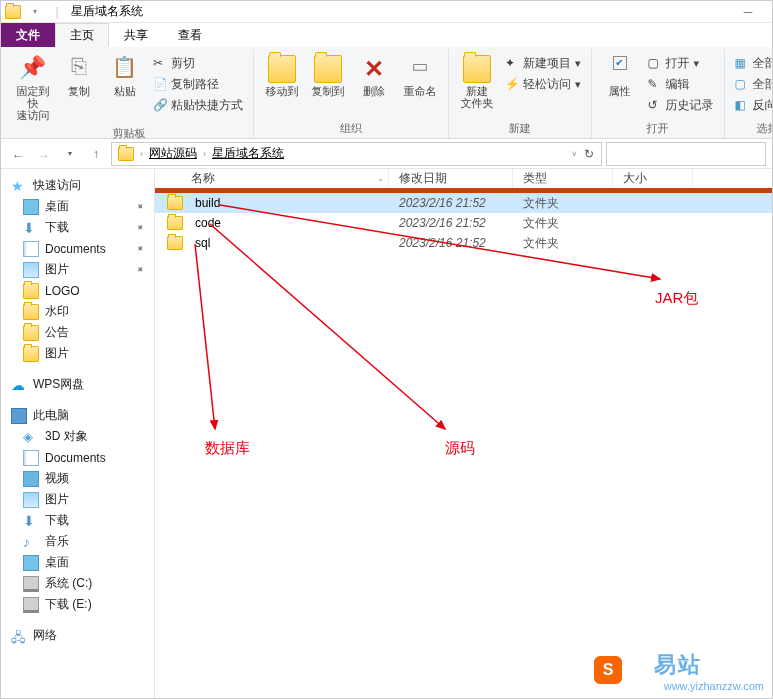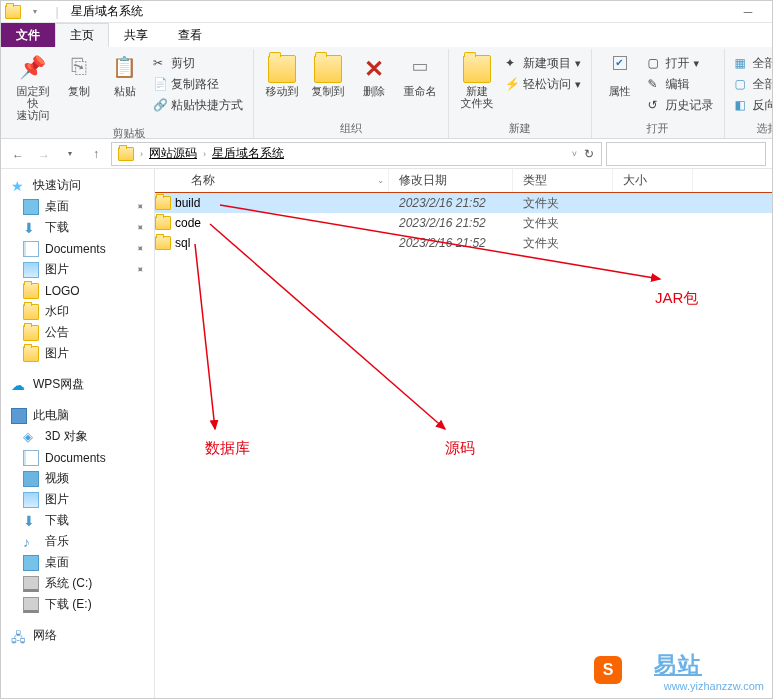--- a/index.html
+++ b/index.html
@@ -36,41 +36,41 @@
 .content { display: flex; height: calc(100% - 168px); }
 .sidebar { width: 154px; border-right: 1px solid #e5e5e5; padding: 6px 0 6px 4px; overflow: hidden;}
 .navitem { height: 21px; display: flex; align-items: center; gap: 6px; padding-left: 18px; color: #222; white-space: nowrap;}
 .navitem .ic { width: 16px; height: 16px; flex-shrink: 0; }
 .navitem.top { padding-left: 6px; }
 .navitem .pin { margin-left: auto; margin-right: 10px; color:#888; font-size:10px; transform: rotate(45deg);}
 .navhdr { font-weight: normal; }
 .navgap { height: 10px; }
 
 .filepane { flex: 1; position: relative; }
-.colhdr { height: 24px; border-bottom: 1px solid #c2410c; display: flex; align-items: center; color: #444; }
+.colhdr { height: 24px; border-bottom: 5px solid #c2410c; display: flex; align-items: center; color: #444; }
 .colhdr .col { padding-left: 10px; border-right: 1px solid #f0f0f0; height:100%; display:flex; align-items:center;}
 .c-name { width: 234px; padding-left: 36px !important; } 
 .c-name .dd{ margin-left:auto; margin-right:4px; color:#888; font-size:8px;}
 .c-date { width: 124px; }
 .c-type { width: 100px; }
 .c-size { width: 80px; }
 .frow { height: 20px; display: flex; align-items: center; }
 .frow.sel { background: #cce8ff; }
-.frow .fname { width: 234px; display: flex; align-items: center; gap: 4px; }
+.frow .fname { width: 234px; padding-left: 12px; display: flex; align-items: center; gap: 12px; }
 .frow .fdate { width: 124px; padding-left: 10px; color: #555; font-style: italic;}
 .frow .ftype { width: 100px; padding-left: 10px; color: #555;}
 .frow .fsize { width: 80px; padding-left: 10px; }
 .folder-ic { width: 16px; height: 14px; background: linear-gradient(#ffe9a6,#ffd153); border: 1px solid #e6b400; border-radius: 1px; position:relative;}
 .folder-ic::before{content:'';position:absolute;top:-3px;left:0;width:6px;height:3px;background:#ffe9a6;border:1px solid #e6b400;border-bottom:none;border-radius:1px 1px 0 0;}
 
 .annot { position: absolute; color: #e60012; font-size: 15px; font-weight: 500; pointer-events:none;}
 svg.arrows { position: absolute; top: 0; left: 0; pointer-events: none; }
 
 .watermark { position: absolute; right: 8px; bottom: 6px; color: #5aa9e6; font-size: 11px; opacity: 0.9;}
-.wlogo { position: absolute; right: 70px; bottom: 18px; color: #5aa9e6; font-size: 22px; font-weight: bold; letter-spacing: 2px; opacity:0.9;text-decoration:underline;}
+.wlogo { position: absolute; right: 70px; bottom: 18px; color: #5aa9e6; font-size: 22px; font-weight: bold; letter-spacing: 2px; opacity:0.9;}
 .slogo { position: absolute; right: 150px; bottom: 14px; width: 28px; height: 28px; background: #f96500; border-radius: 6px; display:flex;align-items:center;justify-content:center;color:#fff;font-weight:bold;font-size:16px;}
 
 .ic-folder-sm{ width:16px;height:14px; background:linear-gradient(#ffe9a6,#ffd153); border:1px solid #e6b400; border-radius:1px; position:relative; display:inline-block;}
 .ic-folder-sm::before{content:'';position:absolute;top:-3px;left:0;width:6px;height:3px;background:#ffe9a6;border:1px solid #e6b400;border-bottom:none;border-radius:1px 1px 0 0;}
 .ic-star{ color:#62c0ff; font-size:14px; line-height:16px;}
 .ic-desk{ background:#76c2e8; width:16px;height:12px;border:1px solid #4a99c9;}
 .ic-dl{ color:#4a99c9; font-size:14px; line-height:16px;}
 .ic-doc{ background:#fff; width:13px;height:15px;border:1px solid #8ab4d8; box-shadow: inset 2px 0 0 #cde4f5;}
 .ic-img{ background:linear-gradient(#9ed6ff,#d4ecff); width:16px;height:13px;border:1px solid #6eb4e0;}
 .ic-wps{ color:#1296db; font-size:14px;}

